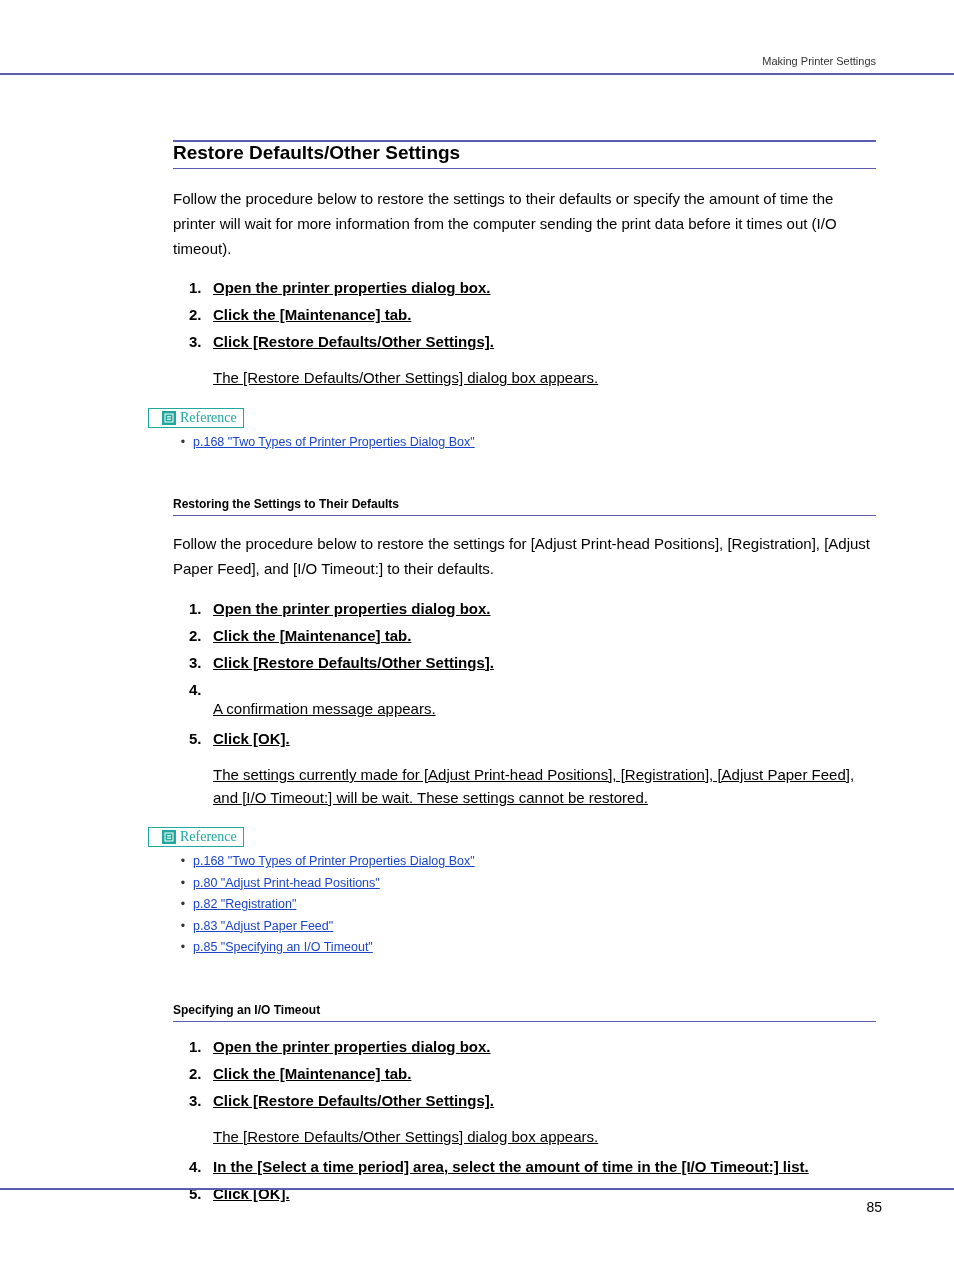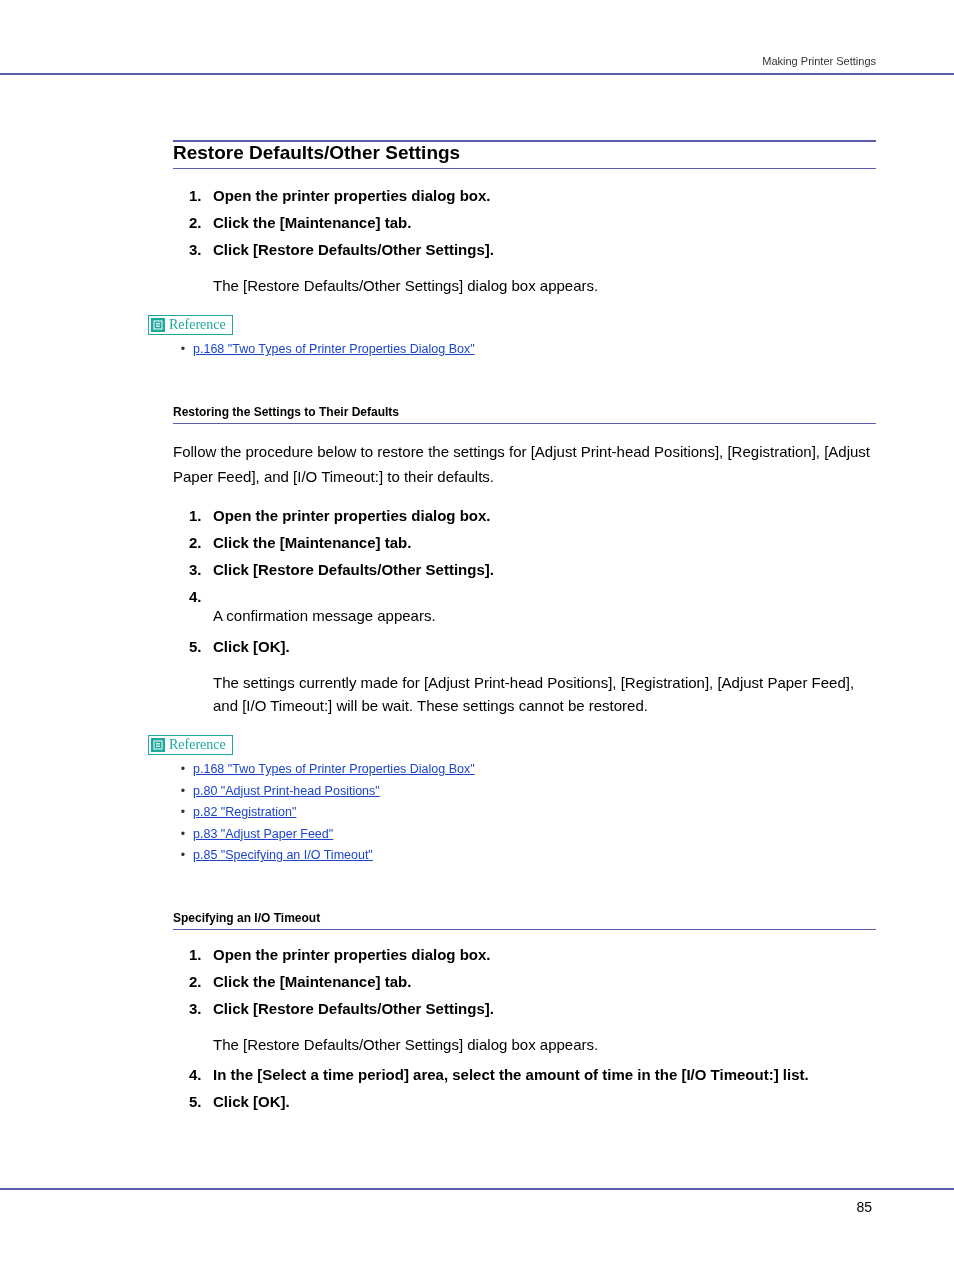--- a/index.html
+++ b/index.html
@@ -69,35 +69,36 @@
     .step-row {
       display: flex;
       margin-bottom: 10px;
     }
     .step-num {
       font-weight: bold;
       min-width: 24px;
     }
     .step-body {
       flex: 1;
+      text-decoration: underline;
     }
     .step-title {
       font-weight: bold;
     }
     .step-note {
       font-weight: normal;
       margin-top: 16px;
       line-height: 1.55;
     }
     .reference-tag {
       display: inline-flex;
       align-items: center;
       border: 1px solid #1ea99c;
       background: #fff;
-      padding: 1px 6px 1px 2px;
+      padding: 1px 6px 1px 13px;
       margin-left: -25px;
       margin-top: 8px;
     }
     .reference-tag .icon-box {
       width: 14px;
       height: 14px;
       background: #1ea99c;
       display: inline-flex;
       align-items: center;
       justify-content: center;
@@ -130,21 +131,21 @@
     .ref-link {
       color: #1c45c9;
       text-decoration: underline;
     }
     .section-gap {
       height: 42px;
     }
     .page-number {
       position: absolute;
       bottom: 55px;
-      right: 82px;
+      right: 72px;
       font-size: 14px;
     }
     .footer-rule {
       position: absolute;
       bottom: 80px;
       left: 0;
       right: 0;
       border: none;
       border-top: 2.5px solid #5a5db0;
       margin: 0;
@@ -157,20 +158,21 @@
   <div class="header-area">
     <div class="breadcrumb">Making Printer Settings</div>
     <hr class="header-rule">
   </div>
 
   <div class="content">
 
     <div>
       <h2 class="section-title-h2">Restore Defaults/Other Settings</h2>
       <hr class="h2-underline">
+      <div class="intro-text">Follow the procedure below to restore the settings to their defaults or specify the amount of time the printer will wait for more information from the computer sending the print data before it times out (I/O timeout).</div>
       <div class="step-list">
         <div class="step-row">
           <div class="step-num">1.</div>
           <div class="step-body">
               <div class="step-title">Open the printer properties dialog box.</div>
             </div>
         </div>
         <div class="step-row">
           <div class="step-num">2.</div>
           <div class="step-body">

